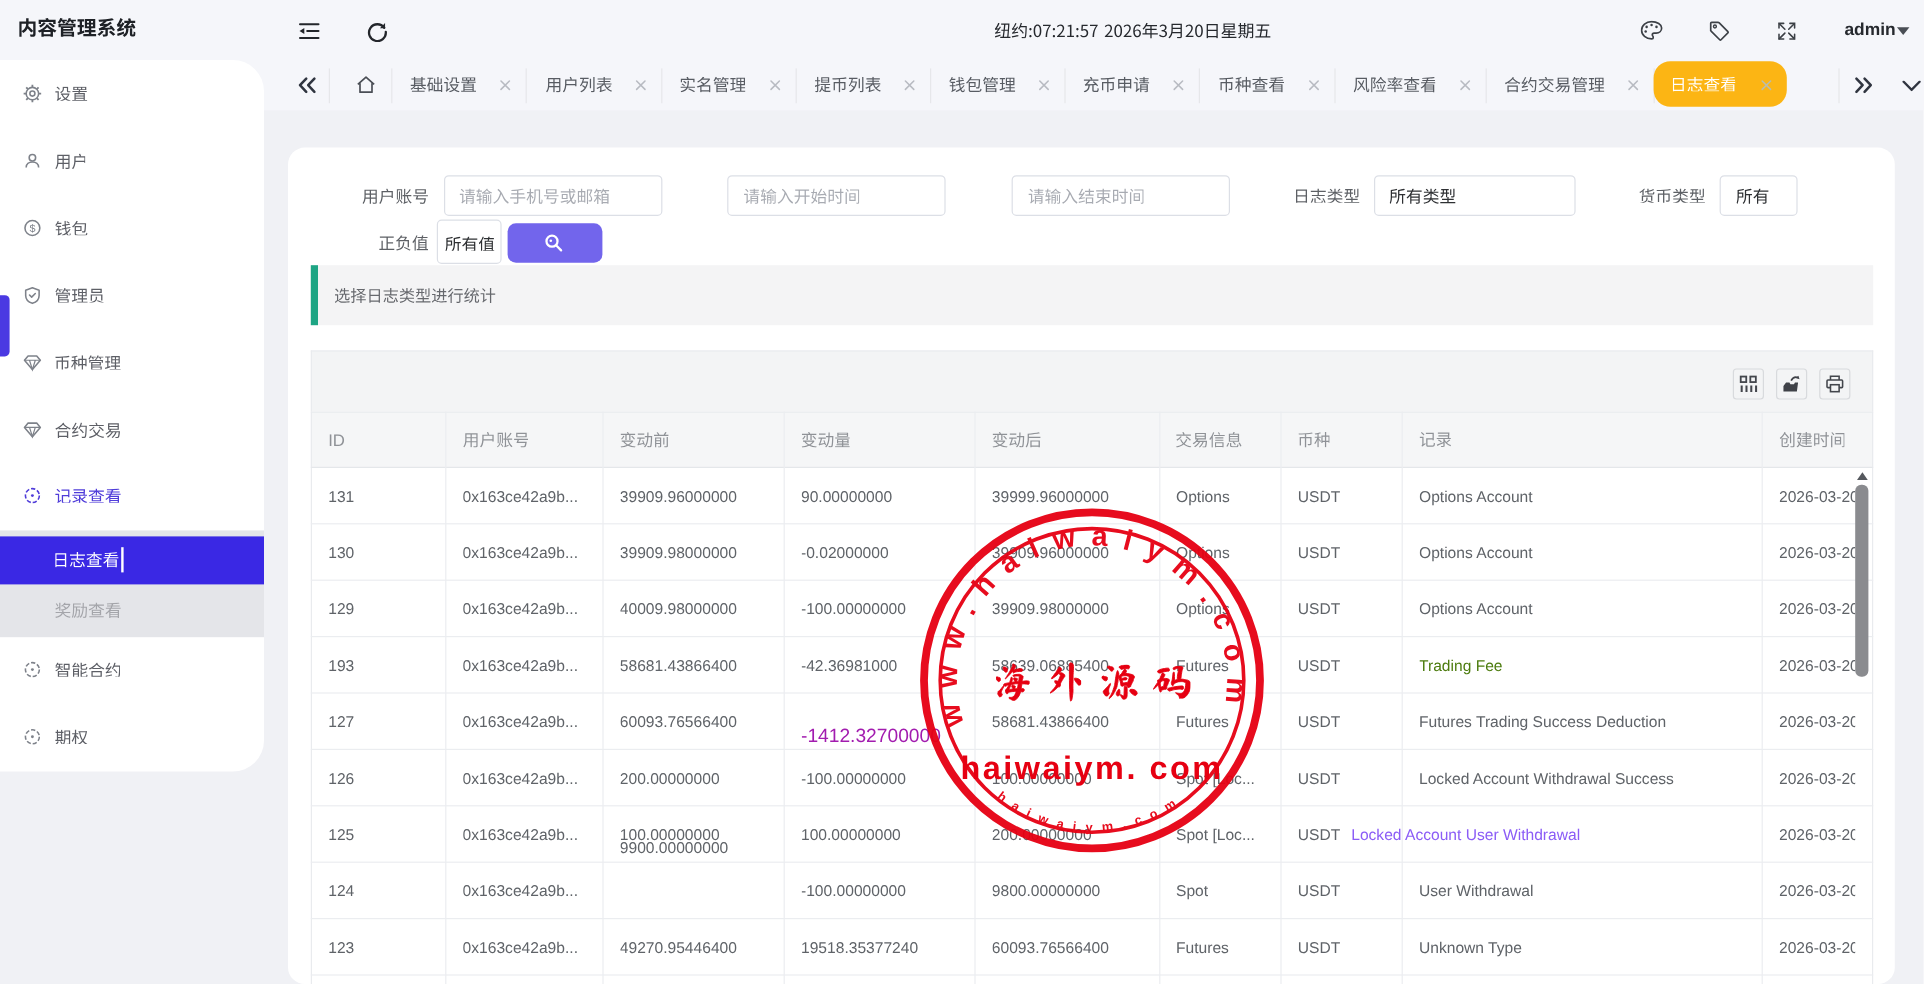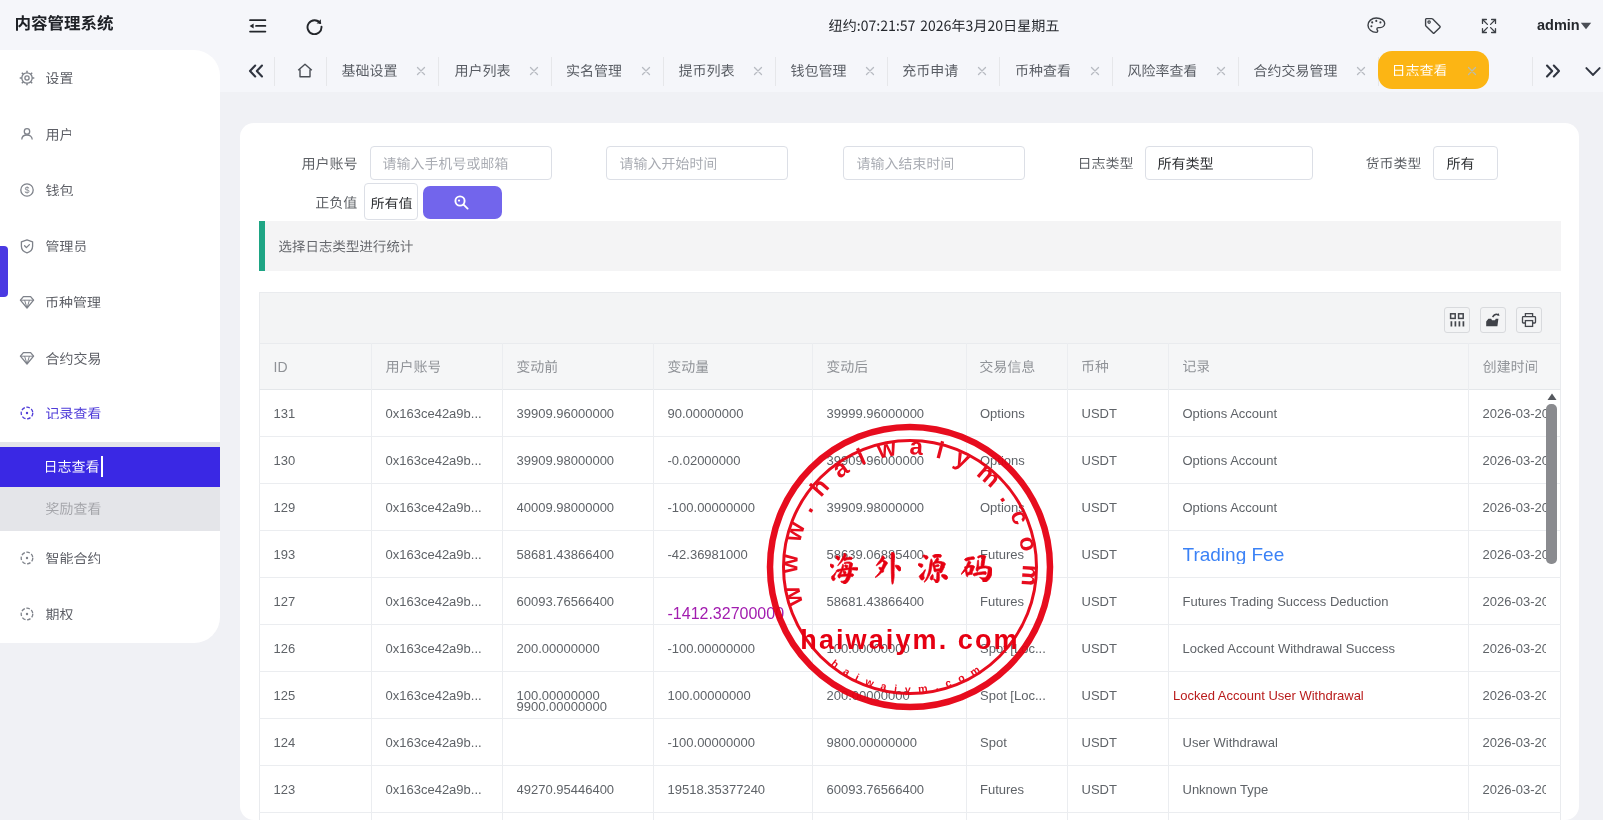--- a/index.html
+++ b/index.html
@@ -688,21 +688,21 @@
 <div style="position:absolute;left:1182.5px;top:498.5px;width:285px;height:18px;overflow:hidden;font-size:13px;color:#5f6368;white-space:nowrap">Options Account</div>
 <div style="position:absolute;left:1482.5px;top:498.5px;width:63.5px;height:18px;overflow:hidden;font-size:13px;color:#5f6368;white-space:nowrap">2026-03-20 07:21:57</div>
 <div style="position:absolute;left:259px;top:530px;width:1302px;height:1px;background:#ebedf0"></div>
 <div style="position:absolute;left:273.5px;top:545.5px;width:97px;height:18px;overflow:hidden;font-size:13px;color:#5f6368;white-space:nowrap">193</div>
 <div style="position:absolute;left:385.5px;top:545.5px;width:116px;height:18px;overflow:hidden;font-size:13px;color:#5f6368;white-space:nowrap">0x163ce42a9b...</div>
 <div style="position:absolute;left:516.5px;top:545.5px;width:136px;height:18px;overflow:hidden;font-size:13px;color:#5f6368;white-space:nowrap">58681.43866400</div>
 <div style="position:absolute;left:667.5px;top:545.5px;width:144px;height:18px;overflow:hidden;font-size:13px;color:#5f6368;white-space:nowrap">-42.36981000</div>
 <div style="position:absolute;left:826.5px;top:545.5px;width:138.5px;height:18px;overflow:hidden;font-size:13px;color:#5f6368;white-space:nowrap">58639.06885400</div>
 <div style="position:absolute;left:980.0px;top:545.5px;width:86.5px;height:18px;overflow:hidden;font-size:13px;color:#5f6368;white-space:nowrap">Futures</div>
 <div style="position:absolute;left:1081.5px;top:545.5px;width:86px;height:18px;overflow:hidden;font-size:13px;color:#5f6368;white-space:nowrap">USDT</div>
-<div style="position:absolute;left:1182.5px;top:545.5px;width:285px;height:18px;overflow:hidden;font-size:19px;color:#3b82f6;white-space:nowrap">Trading Fee</div>
+<div style="position:absolute;left:1182.5px;top:545.5px;width:285px;height:18px;overflow:hidden;font-size:13px;color:#4d7c0f;white-space:nowrap">Trading Fee</div>
 <div style="position:absolute;left:1482.5px;top:545.5px;width:63.5px;height:18px;overflow:hidden;font-size:13px;color:#5f6368;white-space:nowrap">2026-03-20 07:21:57</div>
 <div style="position:absolute;left:259px;top:577px;width:1302px;height:1px;background:#ebedf0"></div>
 <div style="position:absolute;left:273.5px;top:592.5px;width:97px;height:18px;overflow:hidden;font-size:13px;color:#5f6368;white-space:nowrap">127</div>
 <div style="position:absolute;left:385.5px;top:592.5px;width:116px;height:18px;overflow:hidden;font-size:13px;color:#5f6368;white-space:nowrap">0x163ce42a9b...</div>
 <div style="position:absolute;left:516.5px;top:592.5px;width:136px;height:18px;overflow:hidden;font-size:13px;color:#5f6368;white-space:nowrap">60093.76566400</div>
 <div style="position:absolute;left:667.5px;top:605px;width:144px;height:18px;overflow:hidden;font-size:16px;color:#a21caf;white-space:nowrap">-1412.32700000</div>
 <div style="position:absolute;left:826.5px;top:592.5px;width:138.5px;height:18px;overflow:hidden;font-size:13px;color:#5f6368;white-space:nowrap">58681.43866400</div>
 <div style="position:absolute;left:980.0px;top:592.5px;width:86.5px;height:18px;overflow:hidden;font-size:13px;color:#5f6368;white-space:nowrap">Futures</div>
 <div style="position:absolute;left:1081.5px;top:592.5px;width:86px;height:18px;overflow:hidden;font-size:13px;color:#5f6368;white-space:nowrap">USDT</div>
 <div style="position:absolute;left:1182.5px;top:592.5px;width:285px;height:18px;overflow:hidden;font-size:13px;color:#5f6368;white-space:nowrap">Futures Trading Success Deduction</div>
@@ -718,21 +718,21 @@
 <div style="position:absolute;left:1182.5px;top:639.5px;width:285px;height:18px;overflow:hidden;font-size:13px;color:#5f6368;white-space:nowrap">Locked Account Withdrawal Success</div>
 <div style="position:absolute;left:1482.5px;top:639.5px;width:63.5px;height:18px;overflow:hidden;font-size:13px;color:#5f6368;white-space:nowrap">2026-03-20 07:21:57</div>
 <div style="position:absolute;left:259px;top:671px;width:1302px;height:1px;background:#ebedf0"></div>
 <div style="position:absolute;left:273.5px;top:686.5px;width:97px;height:18px;overflow:hidden;font-size:13px;color:#5f6368;white-space:nowrap">125</div>
 <div style="position:absolute;left:385.5px;top:686.5px;width:116px;height:18px;overflow:hidden;font-size:13px;color:#5f6368;white-space:nowrap">0x163ce42a9b...</div>
 <div style="position:absolute;left:516.5px;top:686.5px;width:136px;height:18px;overflow:hidden;font-size:13px;color:#5f6368;white-space:nowrap">100.00000000</div>
 <div style="position:absolute;left:667.5px;top:686.5px;width:144px;height:18px;overflow:hidden;font-size:13px;color:#5f6368;white-space:nowrap">100.00000000</div>
 <div style="position:absolute;left:826.5px;top:686.5px;width:138.5px;height:18px;overflow:hidden;font-size:13px;color:#5f6368;white-space:nowrap">200.00000000</div>
 <div style="position:absolute;left:980.0px;top:686.5px;width:86.5px;height:18px;overflow:hidden;font-size:13px;color:#5f6368;white-space:nowrap">Spot [Loc...</div>
 <div style="position:absolute;left:1081.5px;top:686.5px;width:86px;height:18px;overflow:hidden;font-size:13px;color:#5f6368;white-space:nowrap">USDT</div>
-<div style="position:absolute;left:1173px;top:686.5px;width:285px;height:18px;overflow:hidden;font-size:13px;color:#b91c1c;white-space:nowrap">Locked Account User Withdrawal</div>
+<div style="position:absolute;left:1126px;top:686.5px;width:285px;height:18px;overflow:hidden;font-size:13px;color:#8b5cf6;white-space:nowrap">Locked Account User Withdrawal</div>
 <div style="position:absolute;left:1482.5px;top:686.5px;width:63.5px;height:18px;overflow:hidden;font-size:13px;color:#5f6368;white-space:nowrap">2026-03-20 07:21:57</div>
 <div style="position:absolute;left:259px;top:718px;width:1302px;height:1px;background:#ebedf0"></div>
 <div style="position:absolute;left:273.5px;top:733.5px;width:97px;height:18px;overflow:hidden;font-size:13px;color:#5f6368;white-space:nowrap">124</div>
 <div style="position:absolute;left:385.5px;top:733.5px;width:116px;height:18px;overflow:hidden;font-size:13px;color:#5f6368;white-space:nowrap">0x163ce42a9b...</div>
 <div style="position:absolute;left:516.5px;top:698px;width:136px;height:18px;overflow:hidden;font-size:13px;color:#5f6368;white-space:nowrap">9900.00000000</div>
 <div style="position:absolute;left:667.5px;top:733.5px;width:144px;height:18px;overflow:hidden;font-size:13px;color:#5f6368;white-space:nowrap">-100.00000000</div>
 <div style="position:absolute;left:826.5px;top:733.5px;width:138.5px;height:18px;overflow:hidden;font-size:13px;color:#5f6368;white-space:nowrap">9800.00000000</div>
 <div style="position:absolute;left:980.0px;top:733.5px;width:86.5px;height:18px;overflow:hidden;font-size:13px;color:#5f6368;white-space:nowrap">Spot</div>
 <div style="position:absolute;left:1081.5px;top:733.5px;width:86px;height:18px;overflow:hidden;font-size:13px;color:#5f6368;white-space:nowrap">USDT</div>
 <div style="position:absolute;left:1182.5px;top:733.5px;width:285px;height:18px;overflow:hidden;font-size:13px;color:#5f6368;white-space:nowrap">User Withdrawal</div>

